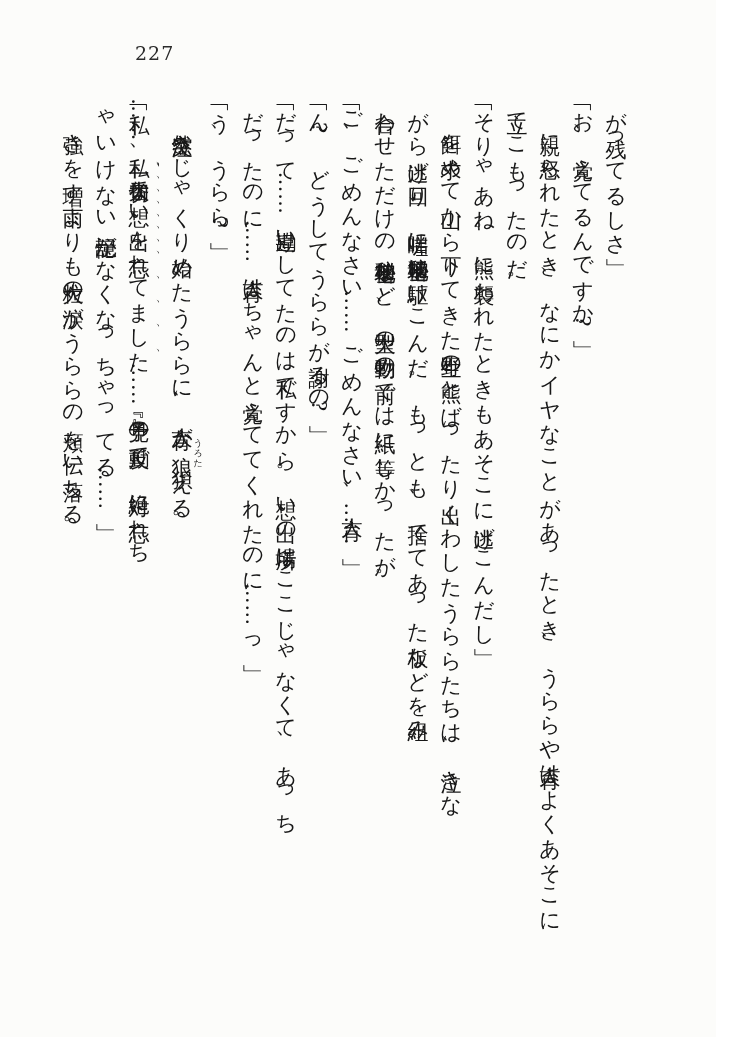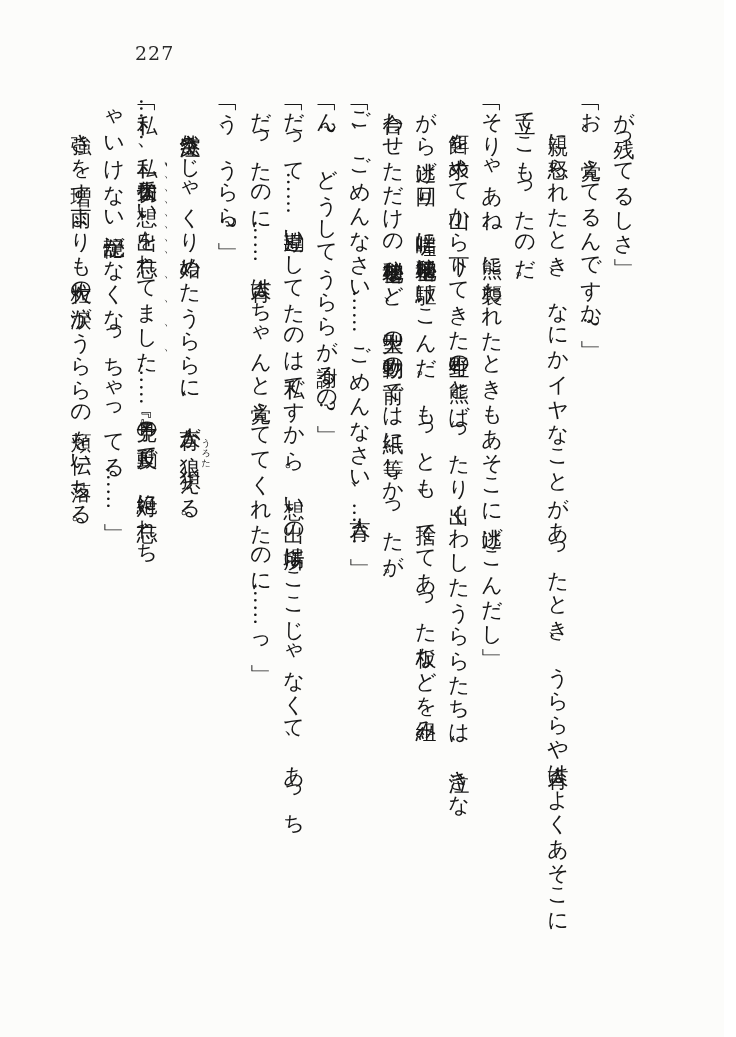--- a/index.html
+++ b/index.html
@@ -11,21 +11,20 @@
     height: 1037px;
     background: #ffffff;
     font-family: "DejaVu Serif", "Liberation Serif", serif;
   }
   .page {
     position: relative;
     width: 716px;
     height: 1037px;
     background: #fcfcfa;
     overflow: hidden;
-    padding-left: 8px;
   }
   .page-number {
     position: absolute;
     left: 135px;
     top: 42px;
     font-size: 19px;
     letter-spacing: 1px;
     color: #2b2b2b;
   }
   .text-block {

